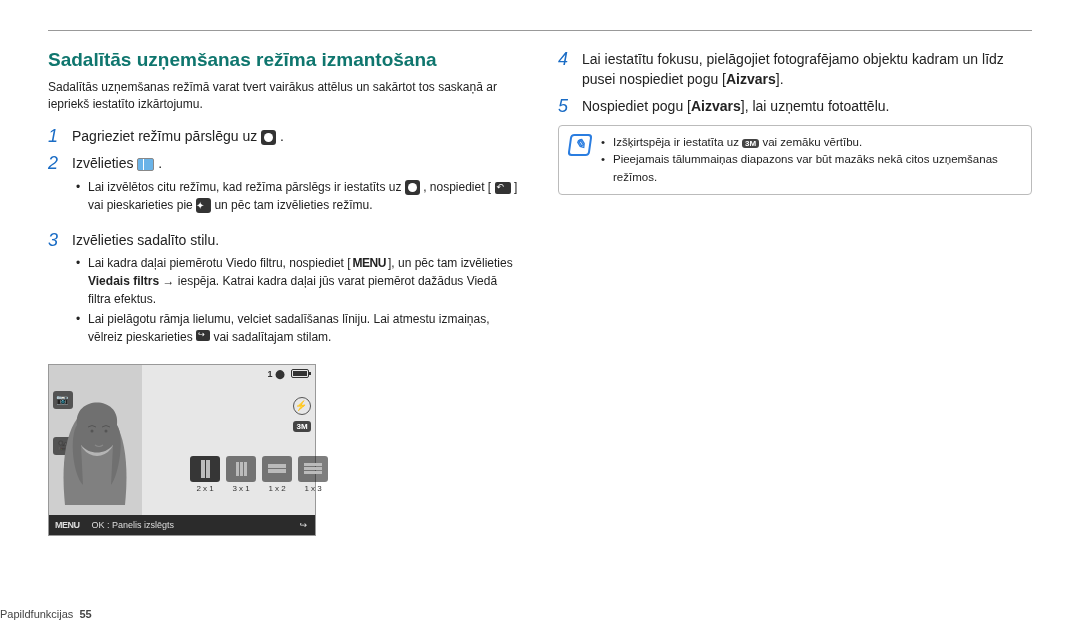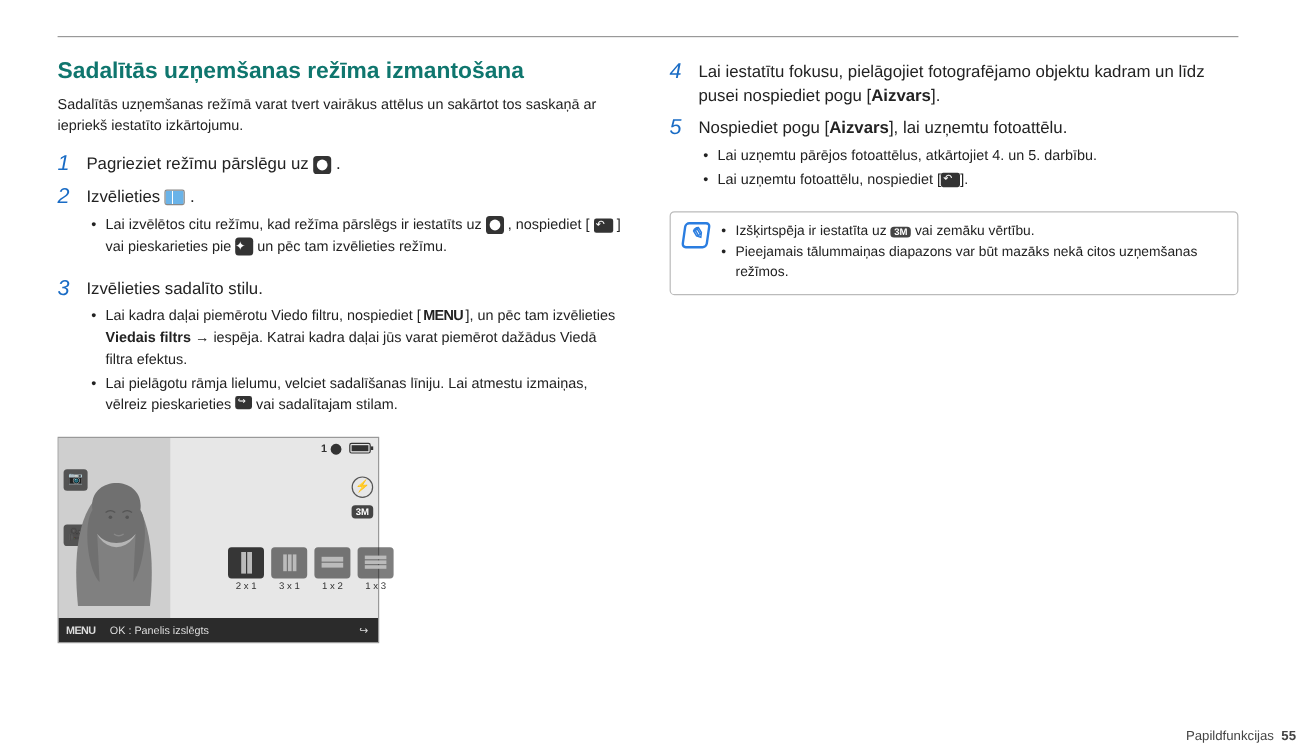--- a/index.html
+++ b/index.html
@@ -52,21 +52,21 @@
   .panel-row { display:flex; gap:6px; position:absolute; bottom:22px; left:48px; }
   .panel-opt { display:flex; flex-direction:column; align-items:center; gap:2px; }
   .opt-box { width:30px; height:26px; background:rgba(20,20,20,.55); border-radius:3px; display:flex; align-items:center; justify-content:center; gap:1px; }
   .opt-box.sel { background:rgba(10,10,10,.8); }
   .bar { width:4px; background:#bbb; display:inline-block; }
   .opt-label { font-size:8px; color:#333; }
   .cam-bottom { height:20px; background:#2b2b2b; display:flex; align-items:center; color:#ddd; font-size:9px; }
   .cam-bottom .mbtn { padding:0 6px; font-weight:900; letter-spacing:-.5px; font-size:9px; }
   .cam-bottom .txt { flex:1; padding-left:6px; font-size:9px; }
   .cam-bottom .fwd { padding:0 8px; }
-  .footer { position:absolute; bottom:10px; left:0; right:0; text-align:right; font-size:11px; color:#444; }
+  .footer { position:absolute; bottom:10px; left:0; right:0; text-align:left; font-size:11px; color:#444; }
   .footer b { font-weight:bold; }
 </style>
 </head>
 <body>
 
 <div class="page">
   <div class="hr"></div>
 
   <div class="cols">
 
@@ -194,26 +194,20 @@
         <div class="step-num">4</div>
         <div class="step-body">
           <span>Lai iestatītu fokusu, pielāgojiet fotografējamo objektu kadram un līdz pusei nospiediet pogu [</span><span class="bold">Aizvars</span><span>].</span>
         </div>
       </div>
 
       <div class="step">
         <div class="step-num">5</div>
         <div class="step-body">
           <span>Nospiediet pogu [</span><span class="bold">Aizvars</span><span>], lai uzņemtu fotoattēlu.</span>
-          <ul class="sub">
-            <li>Lai uzņemtu pārējos fotoattēlus, atkārtojiet 4. un 5. darbību.</li>
-            <li>
-              <span>Lai uzņemtu fotoattēlu, nospiediet [</span><span class="icon icon-back"></span><span>].</span>
-            </li>
-          </ul>
         </div>
       </div>
 
       <div class="note-box">
         <div class="note-icon">✎</div>
         <ul class="note-list">
           <li>
             <span>Izšķirtspēja ir iestatīta uz </span><span class="icon-3m">3M</span><span> vai zemāku vērtību.</span>
           </li>
           <li>Pieejamais tālummaiņas diapazons var būt mazāks nekā citos uzņemšanas režīmos.</li>

